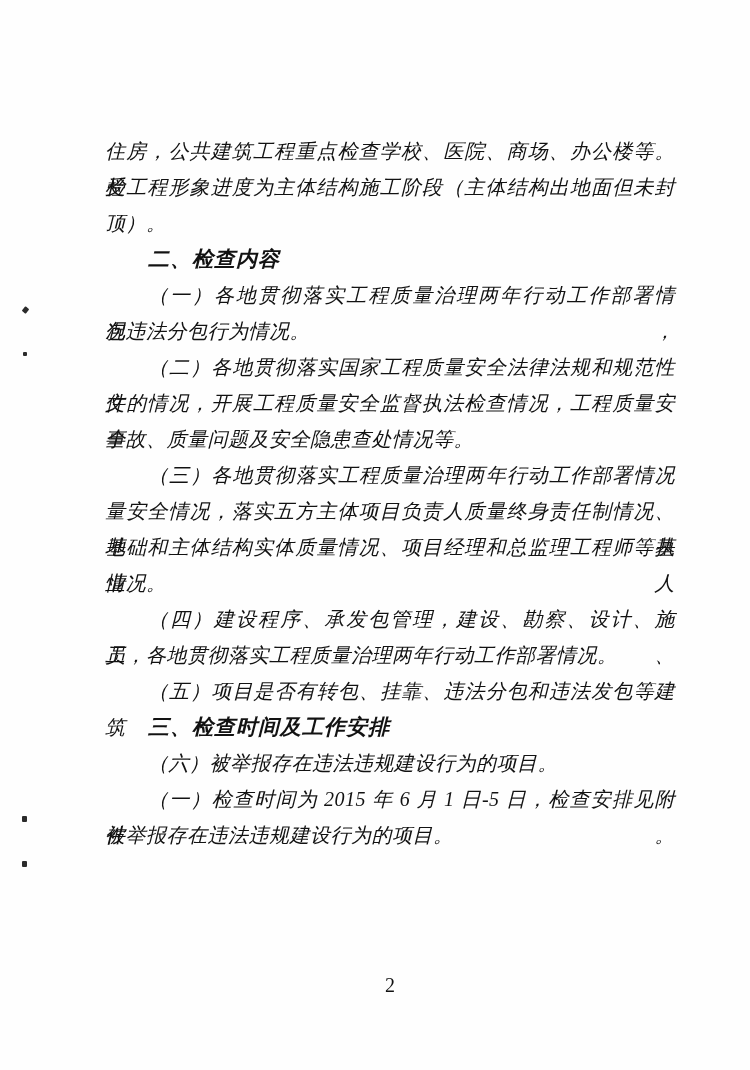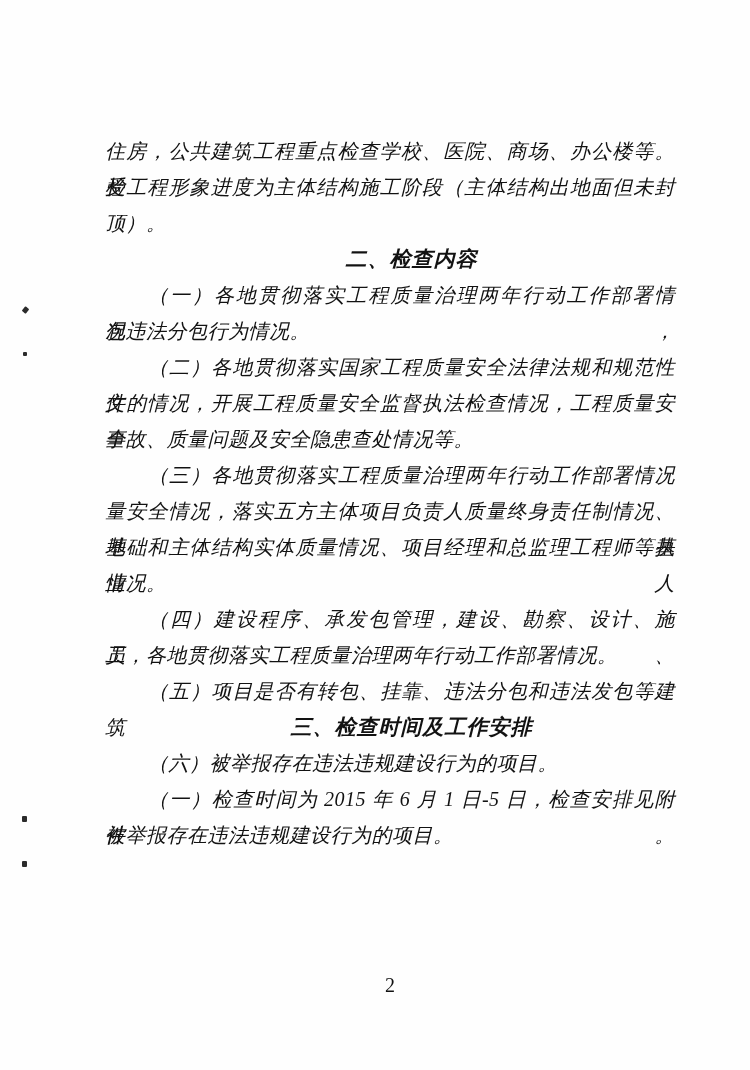--- a/index.html
+++ b/index.html
@@ -31,21 +31,20 @@
     text-align-last: justify;
     text-justify: inter-character;
     -moz-text-align-last: justify;
   }
   .line.indent { text-indent: 43px; }
   .paragraph.heading .line {
     font-family: "Liberation Sans", sans-serif;
     font-weight: 700;
     font-size: 21px;
     letter-spacing: 1px;
-    text-align: center;
   }
   .page-number {
     position: absolute;
     left: 105px;
     width: 570px;
     top: 974px;
     text-align: center;
     font-size: 20px;
     font-family: "Liberation Serif", serif;
     color: #121212;

